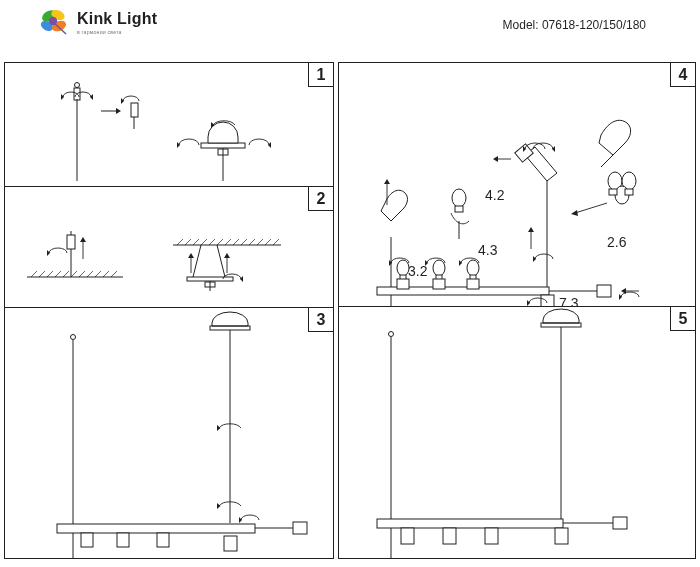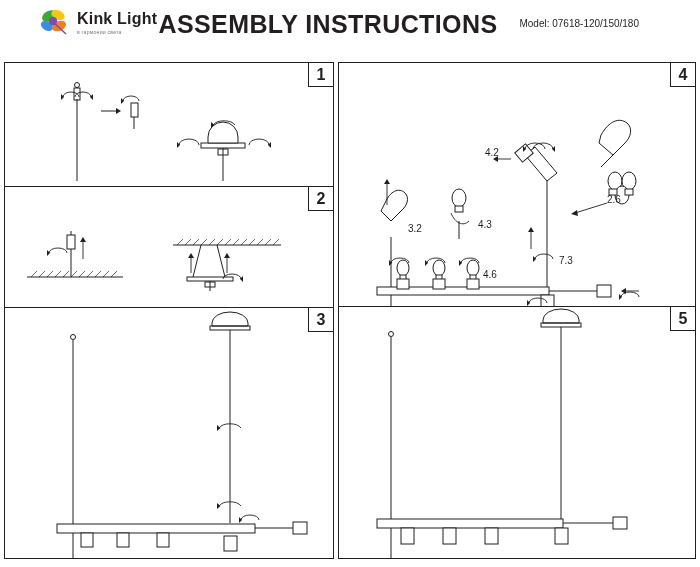--- a/index.html
+++ b/index.html
@@ -58,23 +58,23 @@
     position: absolute;
     left: 0; right: 0;
     top: 10px;
     text-align: center;
     font-size: 25px;
     font-weight: bold;
     letter-spacing: .4px;
   }
   .model {
     position: absolute;
-    right: 17px;
+    right: 10px;
     top: 18px;
-    font-size: 10px;
+    font-size: 12px;
     color: #231f20;
     white-space: nowrap;
   }
 
   
   .sheet {
     position: absolute;
     left: 4px;
     top: 62px;
     width: 692px;
@@ -109,23 +109,24 @@
 
   .art {
     position: absolute;
     inset: 0;
     overflow: hidden;
   }
   .art svg { display: block; }
 
   .lbl {
     position: absolute;
-    font-size: 10px;
+    font-size: 14px;
     color: #231f20;
     white-space: nowrap;
+    margin-top: 40px;
   }
 </style>
 </head>
 <body>
 
 <div class="header">
 
   <div class="brand">
     <div class="brand-logo">
       <svg width="34" height="34" viewBox="0 0 34 34" aria-hidden="true">
@@ -136,21 +137,20 @@
         <ellipse cx="15" cy="15" rx="4.2" ry="4.2" fill="#7d4fa0"></ellipse>
         <path d="M13 14 L28 28" stroke="#7d4fa0" stroke-width="1.6" fill="none"></path>
       </svg>
     </div>
     <div class="brand-text">
       <div class="brand-name">Kink Light</div>
       <div class="brand-sub">в гармонии света</div>
     </div>
   </div>
 
-  <div class="title">ASSEMBLY INSTRUCTIONS</div>
   <div class="model">Model: 07618-120/150/180</div>
 </div>
 
 <div class="sheet">
 
   <div class="panel p1">
     <div class="step-badge">1</div>
     <div class="art">
       <svg width="330" height="125" viewBox="0 0 330 125">
         <g stroke="#231f20" fill="none" stroke-width="1">
@@ -367,21 +367,21 @@
           <path d="M282 234 a9 5 0 0 1 18 0" stroke-width="0.9"></path>
           <path d="M280 231 l3 3 -3 3 z" fill="#231f20" stroke="none"></path>
           <path d="M190 240 a9 5 0 0 1 18 0" stroke-width="0.9"></path>
           <path d="M188 237 l3 3 -3 3 z" fill="#231f20" stroke="none"></path>
         </g>
       </svg>
     </div>
 
     <div class="lbl" style="left:268px; top:131px;">2.6</div>
     <div class="lbl" style="left:146px; top:84px;">4.2</div>
-    <div class="lbl" style="left:139px; top:156px;">4.3</div>
+    <div class="lbl" style="left:139px; top:139px;">4.3</div>
     <div class="lbl" style="left:69px; top:160px;">3.2</div>
     <div class="lbl" style="left:220px; top:192px;">7.3</div>
     <div class="lbl" style="left:144px; top:206px;">4.6</div>
   </div>
 
   <div class="panel p5">
     <div class="step-badge">5</div>
     <div class="art">
       <svg width="358" height="253" viewBox="0 0 358 253">
         <g stroke="#231f20" fill="none" stroke-width="1">

